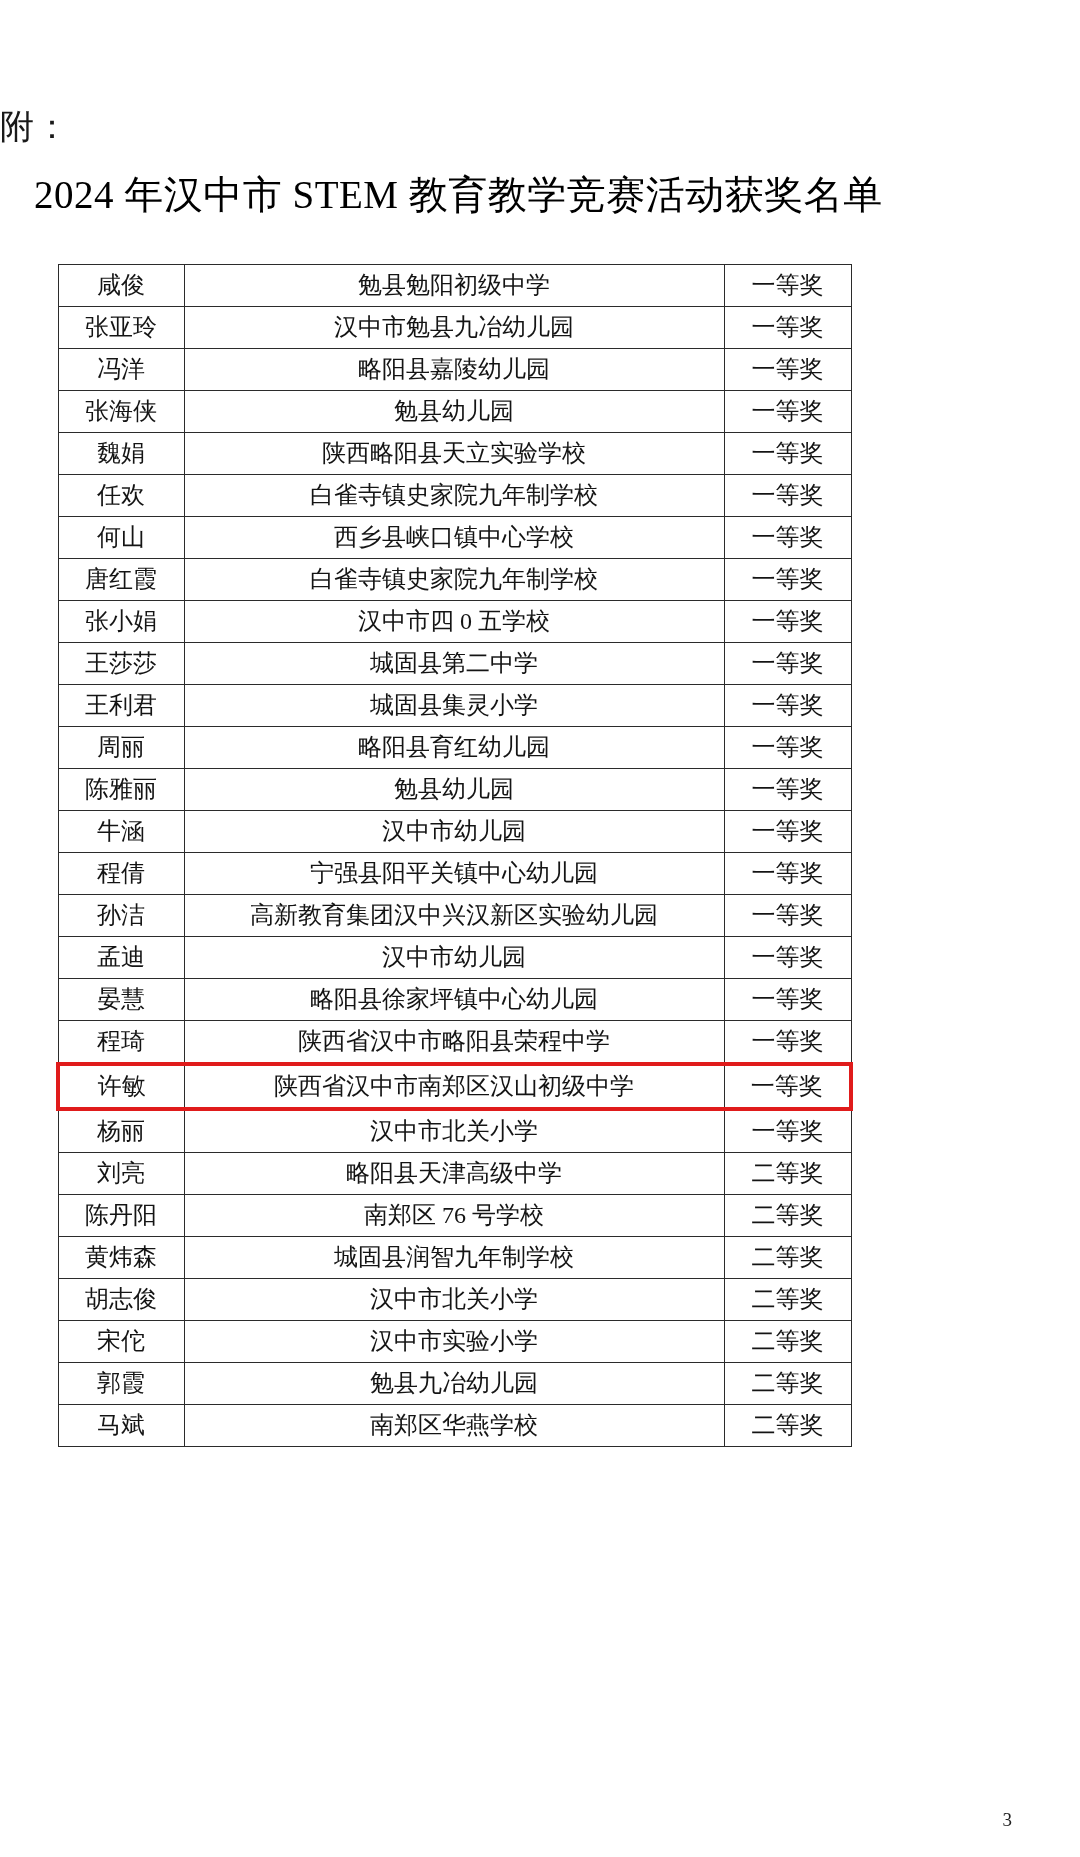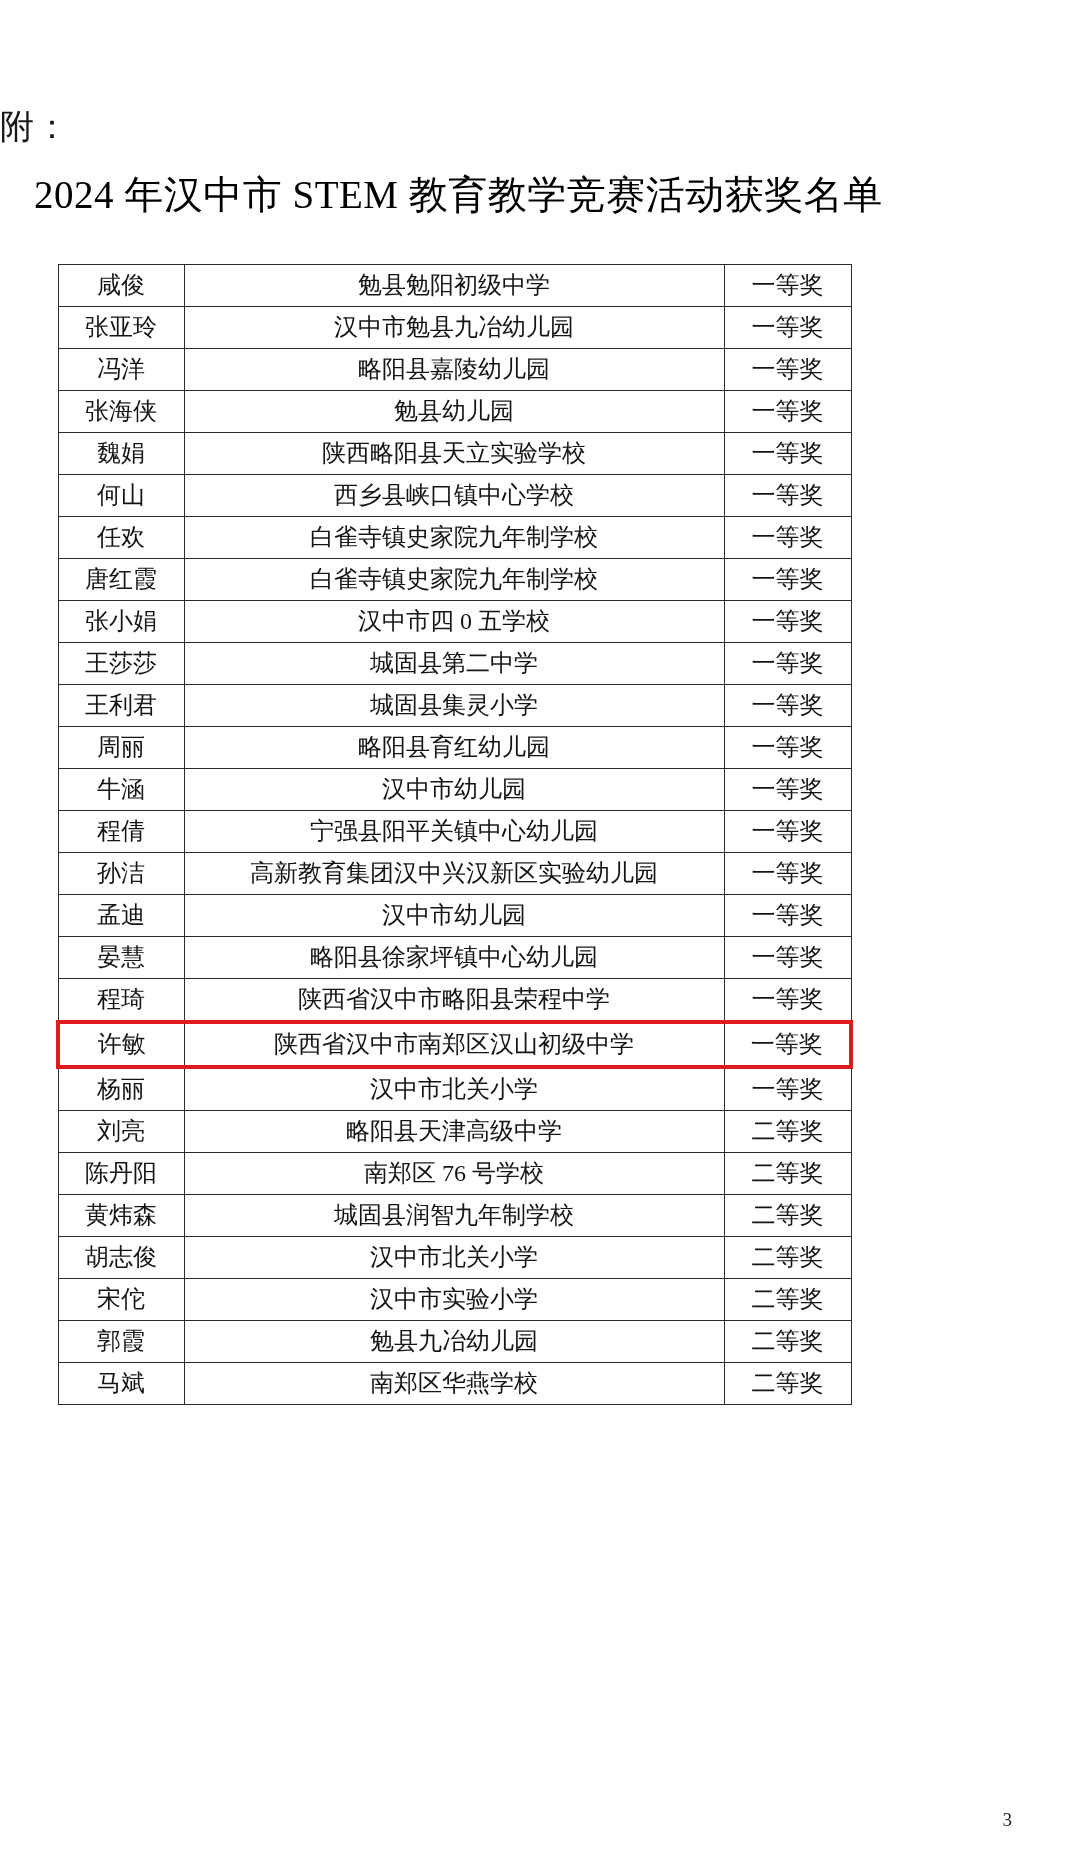--- a/index.html
+++ b/index.html
@@ -124,30 +124,30 @@
             <td>张海侠</td>
             <td>勉县幼儿园</td>
             <td>一等奖</td>
           </tr>
           <tr>
             <td>魏娟</td>
             <td>陕西略阳县天立实验学校</td>
             <td>一等奖</td>
           </tr>
           <tr>
+            <td>任欢</td>
+            <td>白雀寺镇史家院九年制学校</td>
+            <td>一等奖</td>
+          </tr>
+          <tr>
             <td>何山</td>
             <td>西乡县峡口镇中心学校</td>
             <td>一等奖</td>
           </tr>
           <tr>
-            <td>任欢</td>
-            <td>白雀寺镇史家院九年制学校</td>
-            <td>一等奖</td>
-          </tr>
-          <tr>
             <td>唐红霞</td>
             <td>白雀寺镇史家院九年制学校</td>
             <td>一等奖</td>
           </tr>
           <tr>
             <td>张小娟</td>
             <td>汉中市四 0 五学校</td>
             <td>一等奖</td>
           </tr>
           <tr>
@@ -156,20 +156,25 @@
             <td>一等奖</td>
           </tr>
           <tr>
             <td>王利君</td>
             <td>城固县集灵小学</td>
             <td>一等奖</td>
           </tr>
           <tr>
             <td>周丽</td>
             <td>略阳县育红幼儿园</td>
+            <td>一等奖</td>
+          </tr>
+          <tr>
+            <td>陈雅丽</td>
+            <td>勉县幼儿园</td>
             <td>一等奖</td>
           </tr>
           <tr>
             <td>牛涵</td>
             <td>汉中市幼儿园</td>
             <td>一等奖</td>
           </tr>
           <tr>
             <td>程倩</td>
             <td>宁强县阳平关镇中心幼儿园</td>

